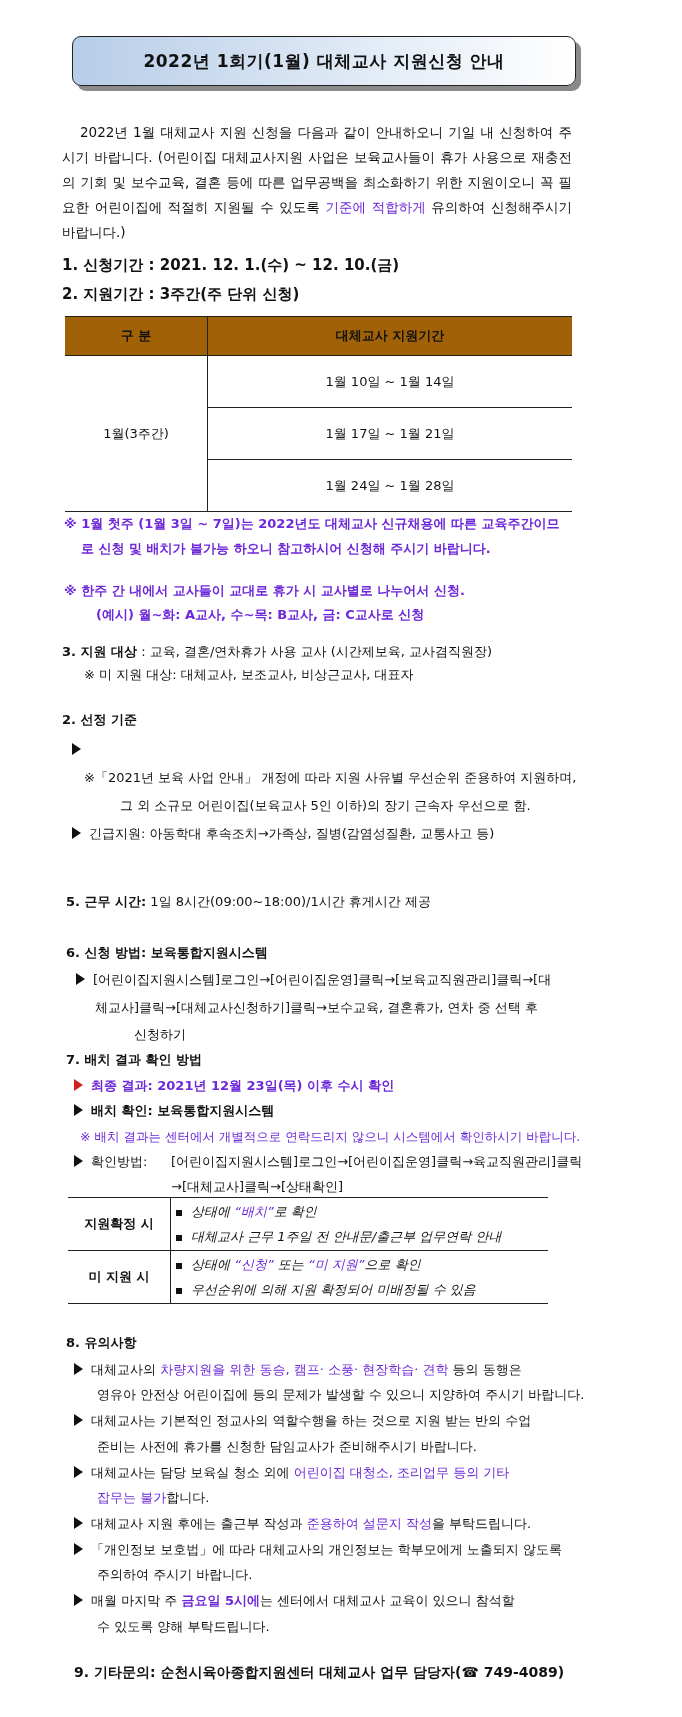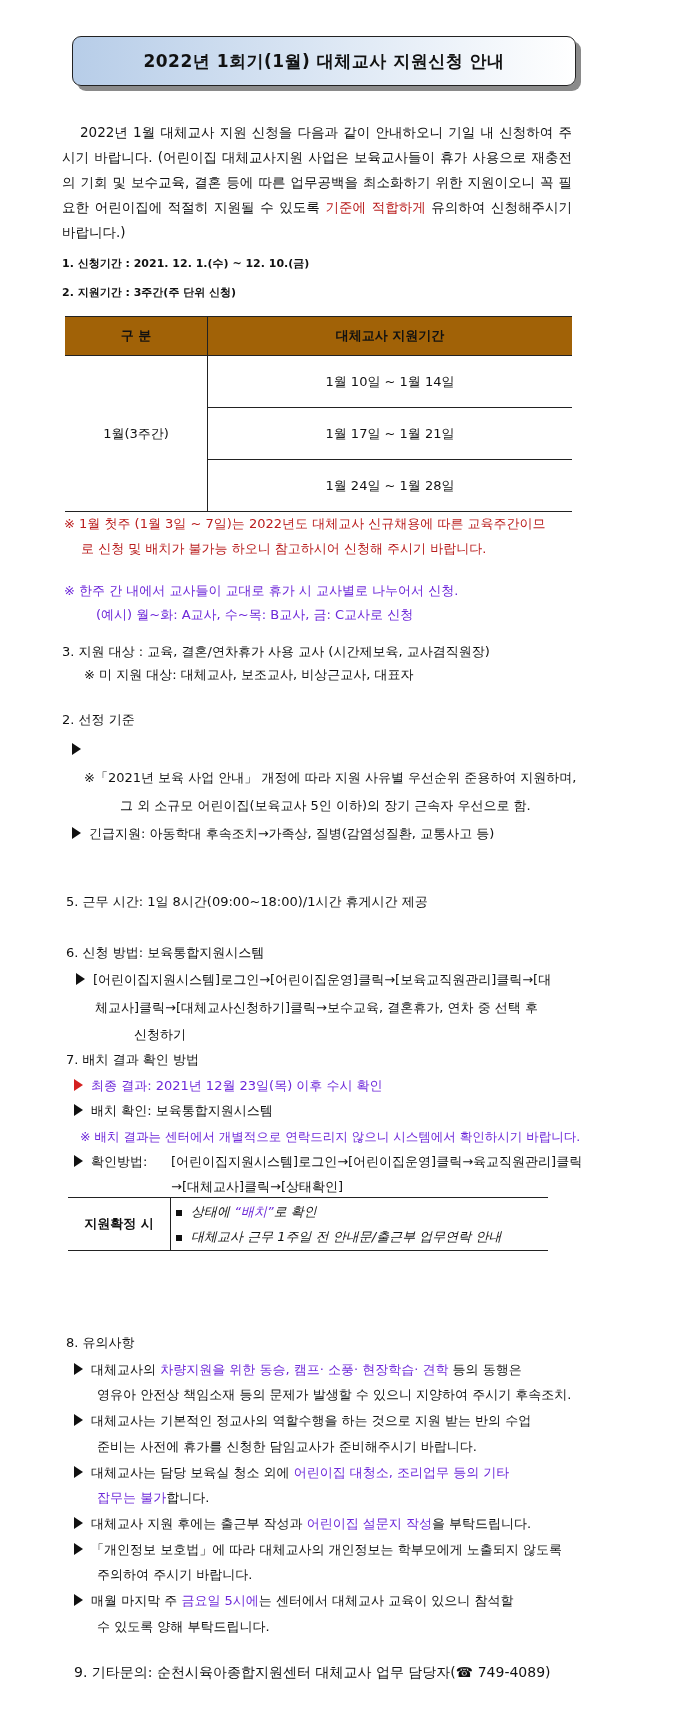--- a/index.html
+++ b/index.html
@@ -12,24 +12,24 @@
     position: absolute; left: 72px; top: 36px; width: 502px; height: 48px;
     border: 1px solid #222; border-radius: 9px;
     background: linear-gradient(90deg, #b7cde8 0%, #dfe9f5 55%, #ffffff 100%);
     box-shadow: 5px 5px 0 #8a8a8a;
     display: flex; align-items: center; justify-content: center;
     font-weight: bold; font-size: 17px; letter-spacing: 0.5px;
   }
   .p { font-size: 13.5px; line-height: 25px; }
   .intro { left: 62px; top: 120px; width: 510px; text-align: justify; }
   .intro .ind { display: inline-block; width: 18px; }
-  .blue { color: #b91c1c; }
+  .blue { color: #6d28d9; }
   .red { color: #6d28d9; }
-  .bold { font-weight: normal; }
-  .h { font-size: 11px; font-weight: bold; }
+  .bold { font-weight: bold; }
+  .h { font-size: 15px; font-weight: bold; }
   table { border-collapse: collapse; }
   .t1 { position: absolute; left: 65px; top: 316px; width: 507px; font-size: 13px; }
   .t1 th { background: #a16207; height: 36px; font-weight: bold; border-top: 1px solid #222; border-bottom: 1px solid #222; }
   .t1 td { height: 49px; text-align: center; border-bottom: 1px solid #222; }
   .t1 .c1 { width: 140px; border-right: 1px solid #222; }
   .t2 { position: absolute; left: 68px; top: 1197px; width: 480px; font-size: 13px; }
   .t2 td { border-top: 1px solid #222; border-bottom: 1px solid #222; }
   .t2 .lbl { width: 100px; text-align: center; font-weight: bold; border-right: 1px solid #222; }
   .t2 .cell div { line-height: 25px; padding-left: 4px; font-style: italic; }
   .sq { display: inline-block; width: 6px; height: 6px; background: #111; margin-right: 9px; vertical-align: middle; }
@@ -98,35 +98,42 @@
 
 <table class="t2">
   <tbody>
       <tr>
     <td class="lbl">지원확정 시</td>
     <td class="cell">
       <div><span class="sq"></span><span>상태에 </span><span class="red">“배치”</span><span>로 확인</span></div>
       <div><span class="sq"></span><span>대체교사 근무 1주일 전 안내문/출근부 업무연락 안내</span></div>
     </td>
   </tr>
+  <tr>
+    <td class="lbl">미 지원 시</td>
+    <td class="cell">
+      <div><span class="sq"></span><span>상태에 </span><span class="red">“신청”</span><span> 또는 </span><span class="red">“미 지원”</span><span>으로 확인</span></div>
+      <div><span class="sq"></span><span>우선순위에 의해 지원 확정되어 미배정될 수 있음</span></div>
+    </td>
+  </tr>
 </tbody>
   </table>
 
 <div class="line bold" style="left:66px;top:1333px;">8. 유의사항</div>
 
 <div class="line" style="left:74px;top:1360px;"><span class="tri"></span><span>대체교사의 </span><span class="red">차량지원을 위한 동승, 캠프· 소풍· 현장학습· 견학</span><span> 등의 동행은</span></div>
-<div class="line" style="left:97px;top:1385px;">영유아 안전상 책임소재 등의 문제가 발생할 수 있으니 지양하여 주시기 후속조치.</div>
+<div class="line" style="left:97px;top:1385px;">영유아 안전상 어린이집에 등의 문제가 발생할 수 있으니 지양하여 주시기 바랍니다.</div>
 
 <div class="line" style="left:74px;top:1411px;"><span class="tri"></span><span>대체교사는 기본적인 정교사의 역할수행을 하는 것으로 지원 받는 반의 수업</span></div>
 <div class="line" style="left:97px;top:1437px;">준비는 사전에 휴가를 신청한 담임교사가 준비해주시기 바랍니다.</div>
 
 <div class="line" style="left:74px;top:1463px;"><span class="tri"></span><span>대체교사는 담당 보육실 청소 외에 </span><span class="red">어린이집 대청소, 조리업무 등의 기타</span></div>
 <div class="line" style="left:97px;top:1488px;"><span class="red">잡무는 불가</span><span>합니다.</span></div>
 
-<div class="line" style="left:74px;top:1514px;"><span class="tri"></span><span>대체교사 지원 후에는 출근부 작성과 </span><span class="red">어린이집 설문지 작성</span><span>을 부탁드립니다.</span></div>
+<div class="line" style="left:74px;top:1514px;"><span class="tri"></span><span>대체교사 지원 후에는 출근부 작성과 </span><span class="red">준용하여 설문지 작성</span><span>을 부탁드립니다.</span></div>
 
 <div class="line" style="left:74px;top:1540px;"><span class="tri"></span><span>「개인정보 보호법」에 따라 대체교사의 개인정보는 학부모에게 노출되지 않도록</span></div>
 <div class="line" style="left:97px;top:1565px;">주의하여 주시기 바랍니다.</div>
 
 <div class="line" style="left:74px;top:1591px;"><span class="tri"></span><span>매월 마지막 주 </span><span class="red bold">금요일 5시에</span><span>는 센터에서 대체교사 교육이 있으니 참석할</span></div>
 <div class="line" style="left:97px;top:1617px;">수 있도록 양해 부탁드립니다.</div>
 
 <div class="line bold" style="left:74px;top:1662px;font-size:14px;">9. 기타문의: 순천시육아종합지원센터 대체교사 업무 담당자(☎ 749-4089)</div>
 
 </body></html>

